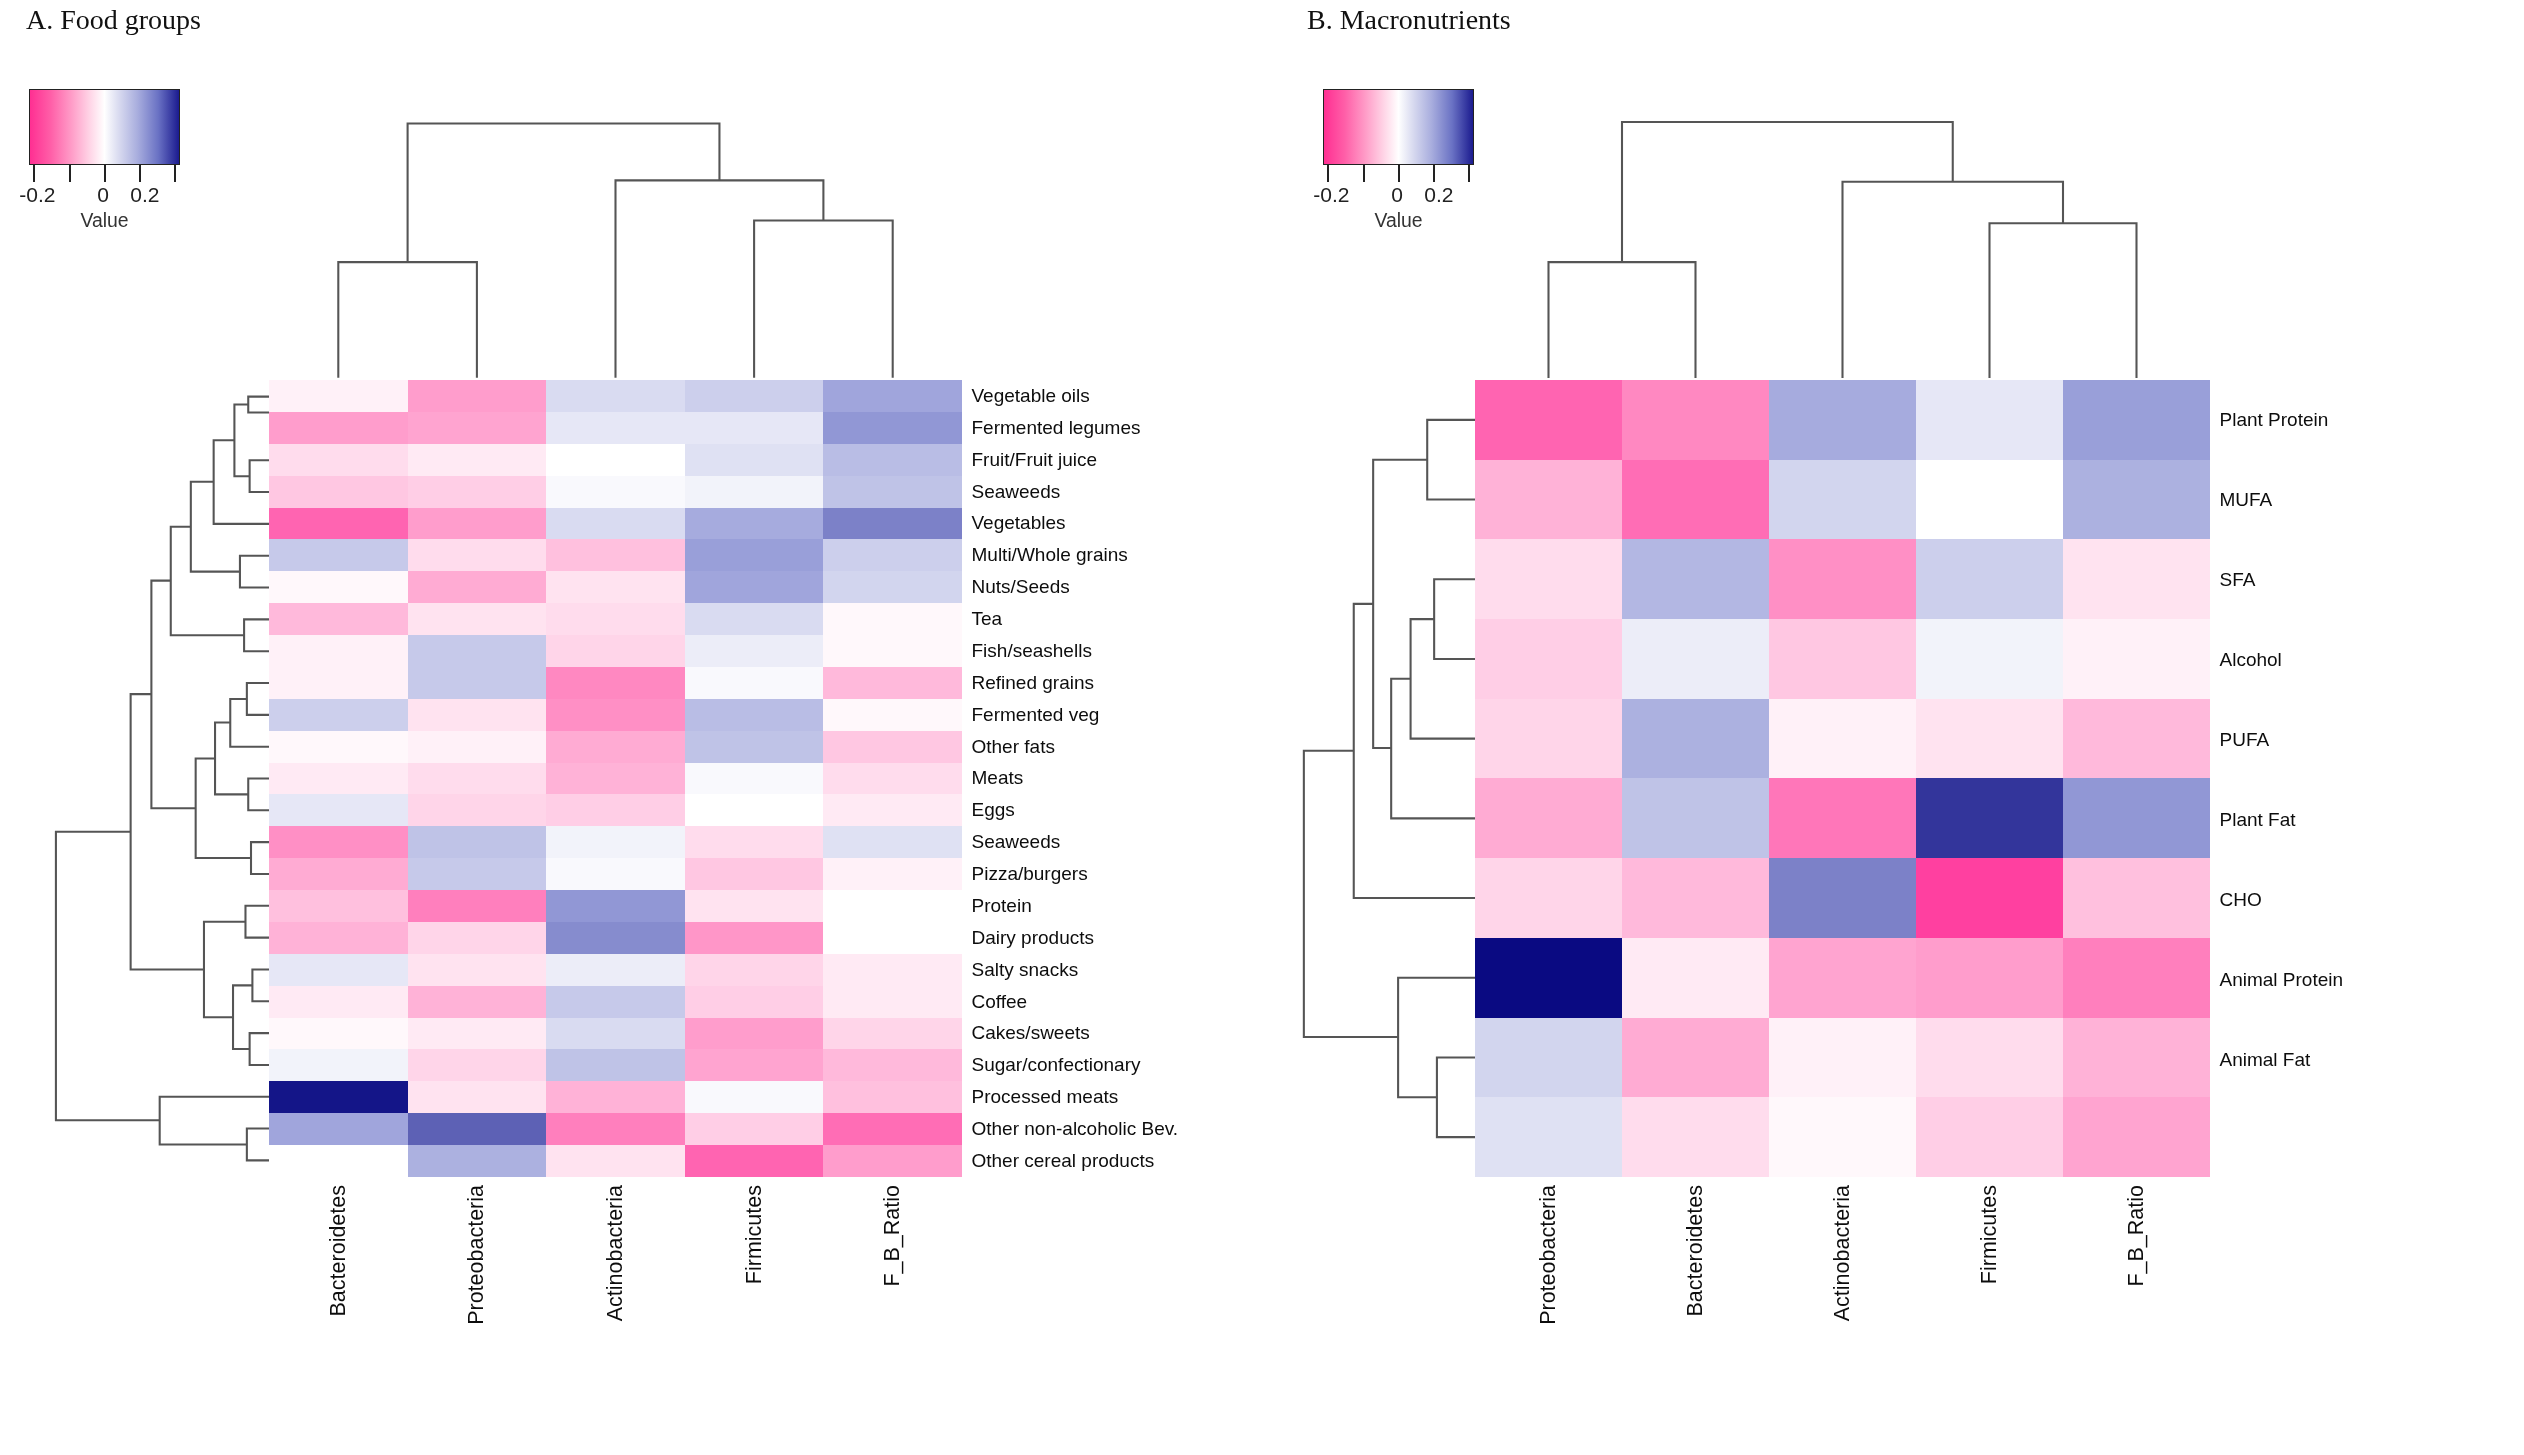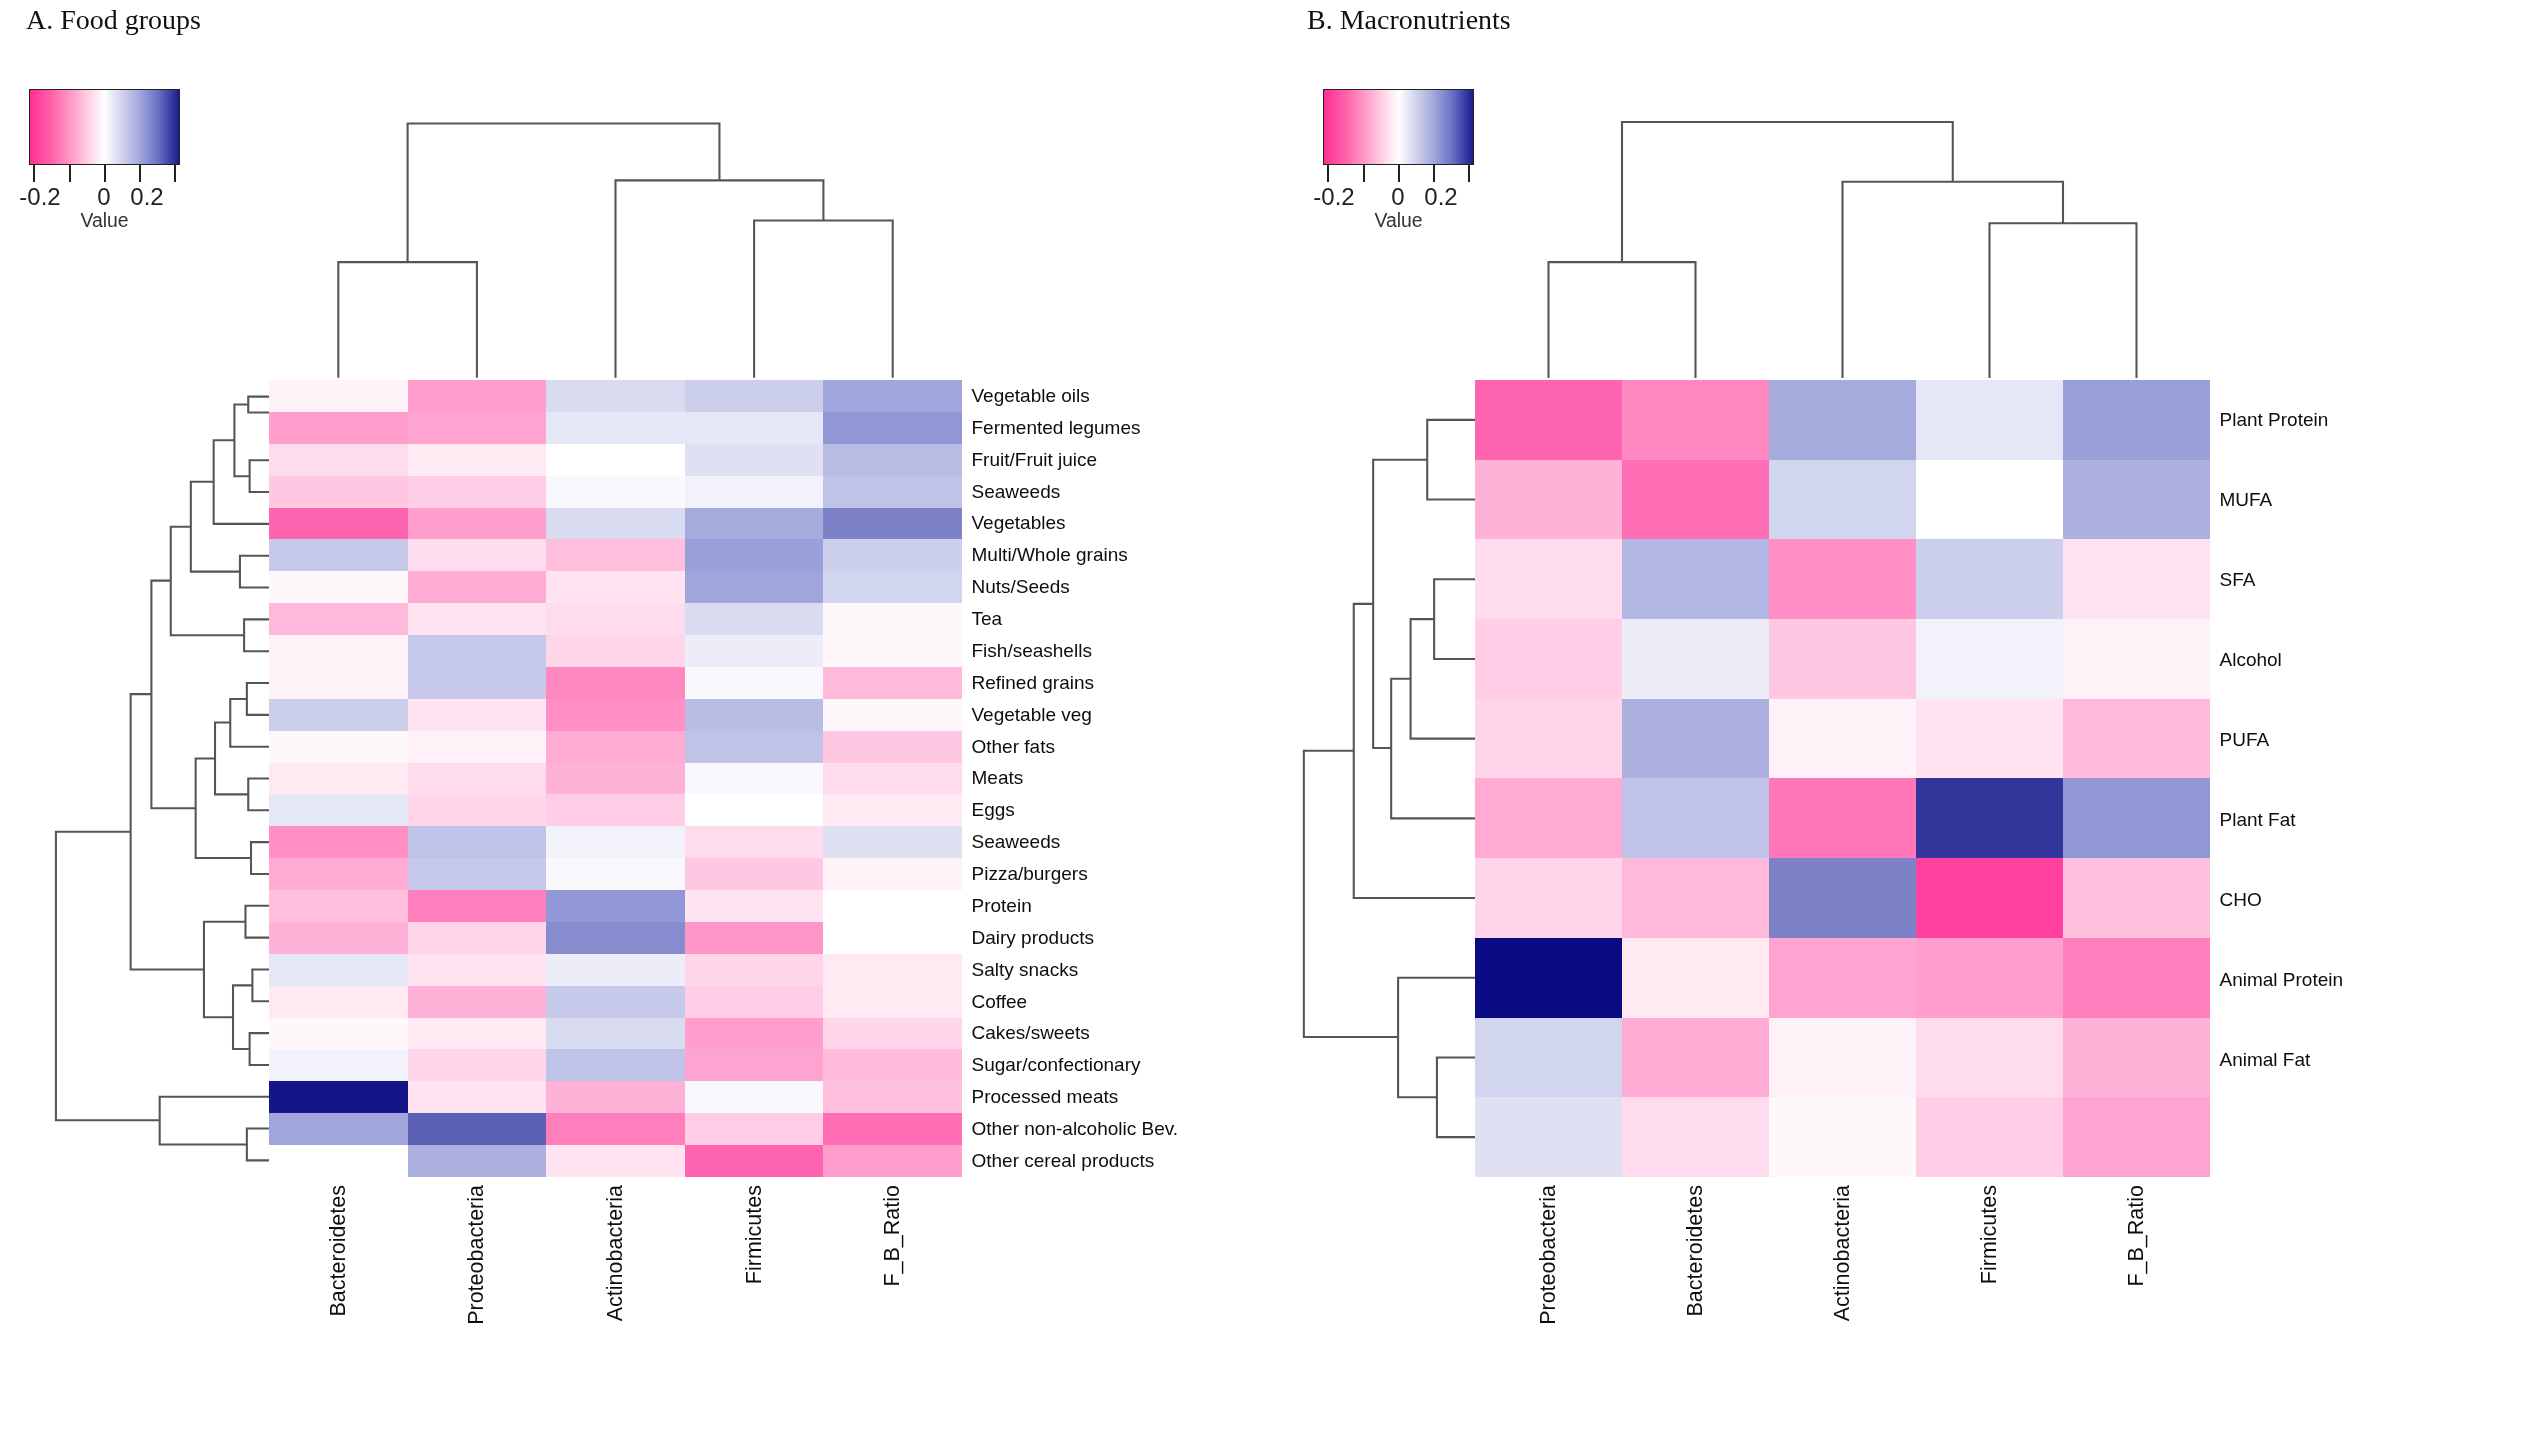--- a/index.html
+++ b/index.html
@@ -29,21 +29,21 @@
       #ff2f92 0%, #ff5fa8 14%, #ff9dc8 28%, #ffd4e6 40%,
       #ffffff 50%,
       #d7d9ef 60%, #a9aede 72%, #6a72c4 86%, #1b1b8f 100%);
     border:0.7px solid #222;
     box-sizing:border-box;
   }
   .legend-axis{position:relative;width:151px;height:18px;}
   .legend-axis .tick{position:absolute;top:0;width:2.1px;height:16.6px;background:#222;}
   .legend-ticklabels{position:relative;width:173px;height:23.6px;margin-left:-9.7px;}
   .legend-ticklabels span{
-    position:absolute;top:0;font-size:24px;color:#222;
+    position:absolute;top:0;font-size:21px;color:#222;
     font-family:"Liberation Sans",sans-serif;
   }
   .legend-value{
     text-align:center;width:151px;font-size:19.4px;color:#333;margin-top:2.8px;
     font-family:"Liberation Sans",sans-serif;
   }
 
   
   .dendro{position:absolute;}
   .dendro svg{display:block;}
@@ -294,21 +294,21 @@
       <div class="rl" style="height: 32px;">Vegetable oils</div>
       <div class="rl" style="height: 32px;">Fermented legumes</div>
       <div class="rl" style="height: 32px;">Fruit/Fruit juice</div>
       <div class="rl" style="height: 32px;">Seaweeds</div>
       <div class="rl" style="height: 32px;">Vegetables</div>
       <div class="rl" style="height: 32px;">Multi/Whole grains</div>
       <div class="rl" style="height: 32px;">Nuts/Seeds</div>
       <div class="rl" style="height: 32px;">Tea</div>
       <div class="rl" style="height: 32px;">Fish/seashells</div>
       <div class="rl" style="height: 32px;">Refined grains</div>
-      <div class="rl" style="height: 32px;">Vegetable veg</div>
+      <div class="rl" style="height: 32px;">Fermented veg</div>
       <div class="rl" style="height: 32px;">Other fats</div>
       <div class="rl" style="height: 32px;">Meats</div>
       <div class="rl" style="height: 32px;">Eggs</div>
       <div class="rl" style="height: 32px;">Seaweeds</div>
       <div class="rl" style="height: 32px;">Pizza/burgers</div>
       <div class="rl" style="height: 32px;">Protein</div>
       <div class="rl" style="height: 32px;">Dairy products</div>
       <div class="rl" style="height: 32px;">Salty snacks</div>
       <div class="rl" style="height: 32px;">Coffee</div>
       <div class="rl" style="height: 32px;">Cakes/sweets</div>

